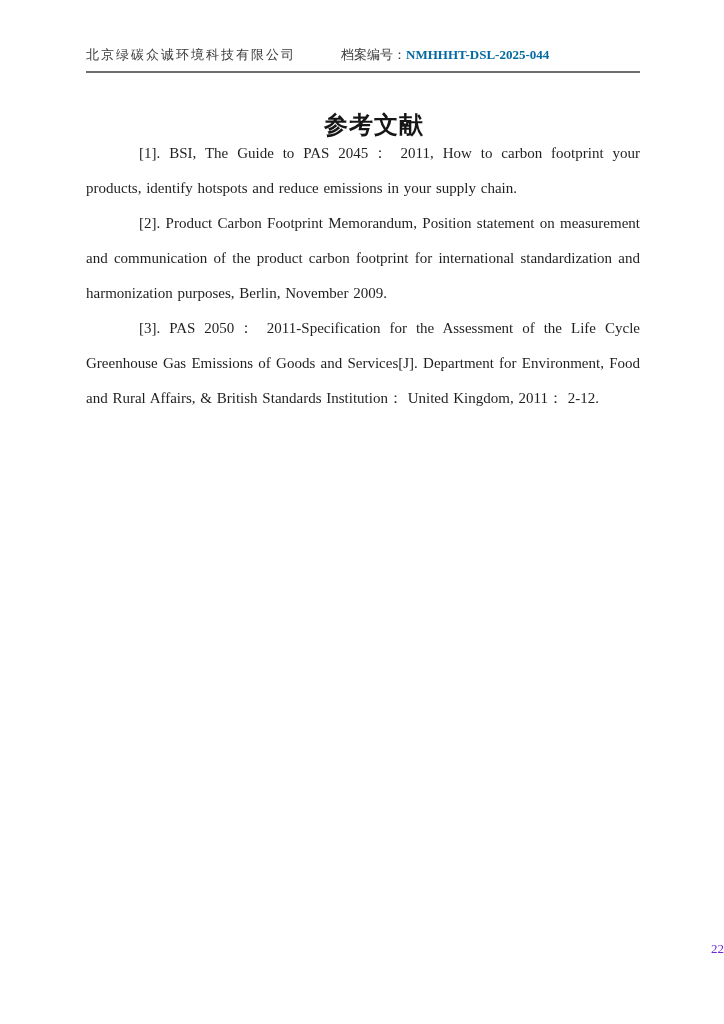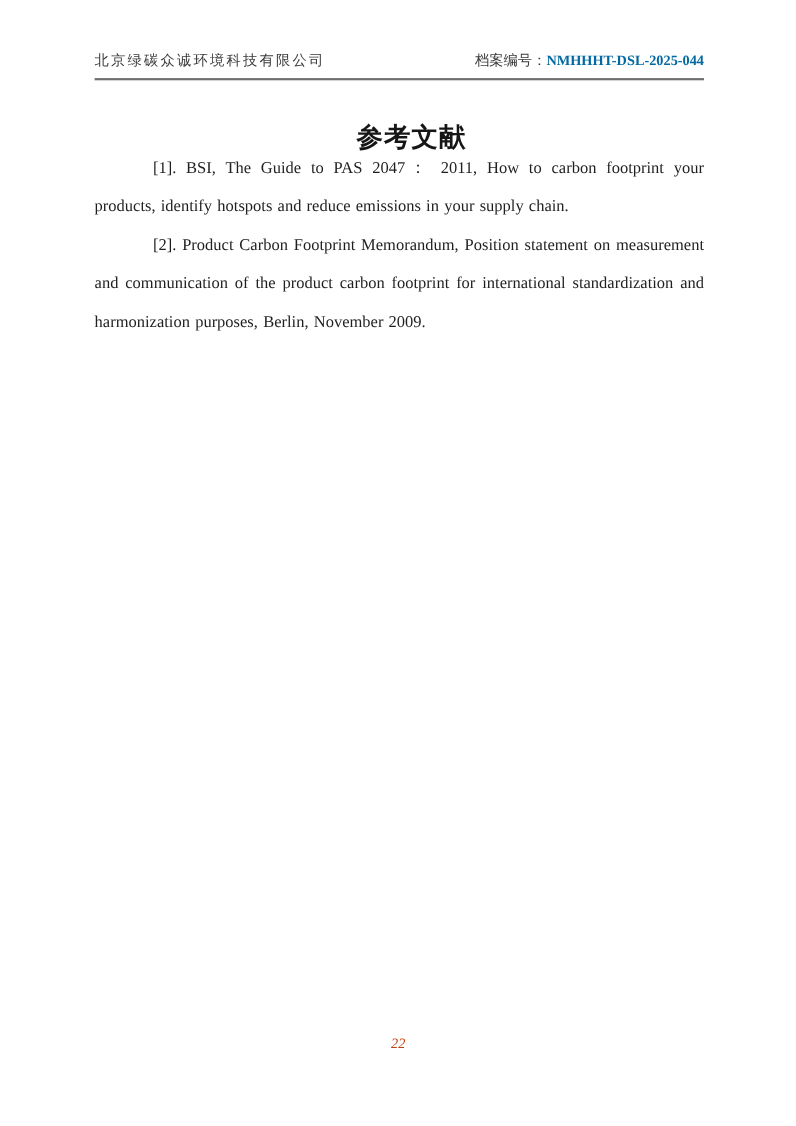--- a/index.html
+++ b/index.html
@@ -16,26 +16,26 @@
     font-family: "Liberation Serif", "DejaVu Serif", serif;
     color: #1f1f1f;
     overflow: hidden;
   }
   .header {
     position: absolute;
     top: 46px;
     left: 86px;
     width: 554px;
     display: flex;
-    justify-content: space-between;
     align-items: baseline;
     font-size: 13px;
     color: #3a3a3a;
     padding-bottom: 7px;
     border-bottom: 2px solid #6e6e6e;
+    gap: 45px;
   }
   .header .company {
     letter-spacing: 2px;
   }
   .header .archive {
     white-space: nowrap;
   }
   .header .archive .num {
     font-weight: bold;
     color: #0369a1;
@@ -64,42 +64,42 @@
   .ref {
     margin: 0;
     text-indent: 53px;
     word-spacing: 1px;
   }
   .footer {
     position: absolute;
     top: 941px;
     left: 0;
     width: 100%;
-    text-align: center;
+    text-align: right;
     font-size: 13px;
-    color: #c2410c;
-    font-style: italic;
+    color: #6d28d9;
   }
 </style>
 </head>
 <body>
 
 <div class="page">
 
   <div class="header">
     <span class="company">北京绿碳众诚环境科技有限公司</span>
     <span class="archive">
       <span>档案编号：</span><span class="num">NMHHHT-DSL-2025-044</span>
     </span>
   </div>
 
   <h1 class="title">参考文献</h1>
 
   <div class="refs">
-    <p class="ref">[1]. BSI, The Guide to PAS 2047： 2011, How to carbon footprint your products, identify hotspots and reduce emissions in your supply chain.</p>
+    <p class="ref">[1]. BSI, The Guide to PAS 2045： 2011, How to carbon footprint your products, identify hotspots and reduce emissions in your supply chain.</p>
     <p class="ref">[2]. Product Carbon Footprint Memorandum, Position statement on measurement and communication of the product carbon footprint for international standardization and harmonization purposes, Berlin, November 2009.</p>
+    <p class="ref">[3]. PAS 2050： 2011-Specification for the Assessment of the Life Cycle Greenhouse Gas Emissions of Goods and Services[J]. Department for Environment, Food and Rural Affairs, &amp; British Standards Institution： United Kingdom, 2011： 2-12.</p>
   </div>
 
   <div class="footer">
     <span>22</span>
   </div>
 
 </div>
 
 </body></html>

